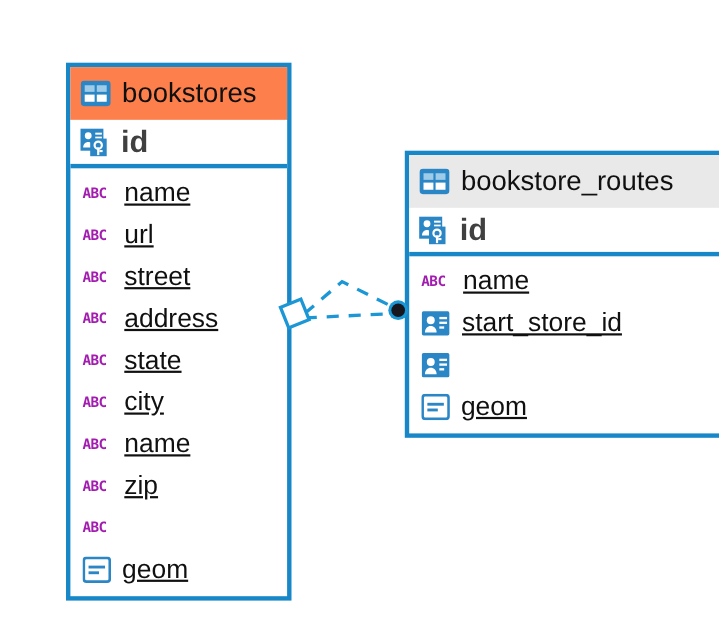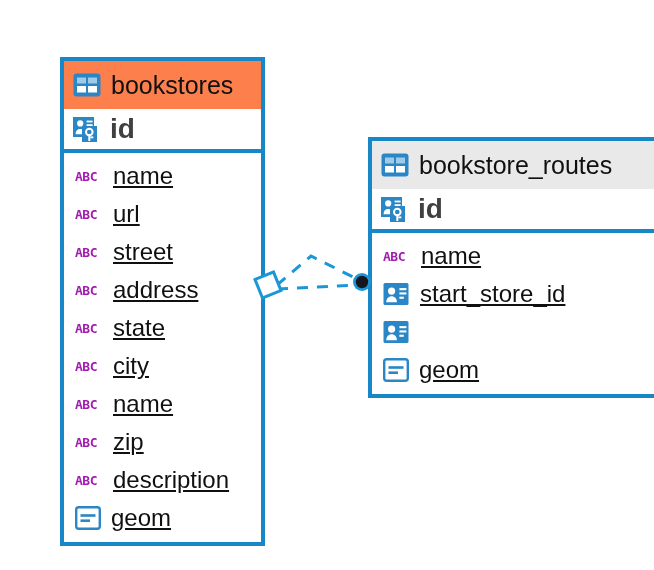--- a/index.html
+++ b/index.html
@@ -195,21 +195,20 @@
         <span class="field-label">name</span>
       </div>
 
       <div class="field-row">
         <span class="icon-abc">ABC</span>
         <span class="field-label">zip</span>
       </div>
 
       <div class="field-row">
         <span class="icon-abc">ABC</span>
-        <span class="field-label">description</span>
       </div>
 
       <div class="field-row">
         <span class="icon icon-geom">
           <svg width="26" height="24" viewBox="0 0 26 24">
             <rect x="1.2" y="1.2" width="23.6" height="21.6" rx="2.5" fill="#ffffff" stroke="#2b86c5" stroke-width="2.4"></rect>
             <rect x="5.5" y="8.2" width="15" height="2.6" fill="#2b86c5"></rect>
             <rect x="5.5" y="13.4" width="9.5" height="2.6" fill="#2b86c5"></rect>
           </svg>
         </span>

